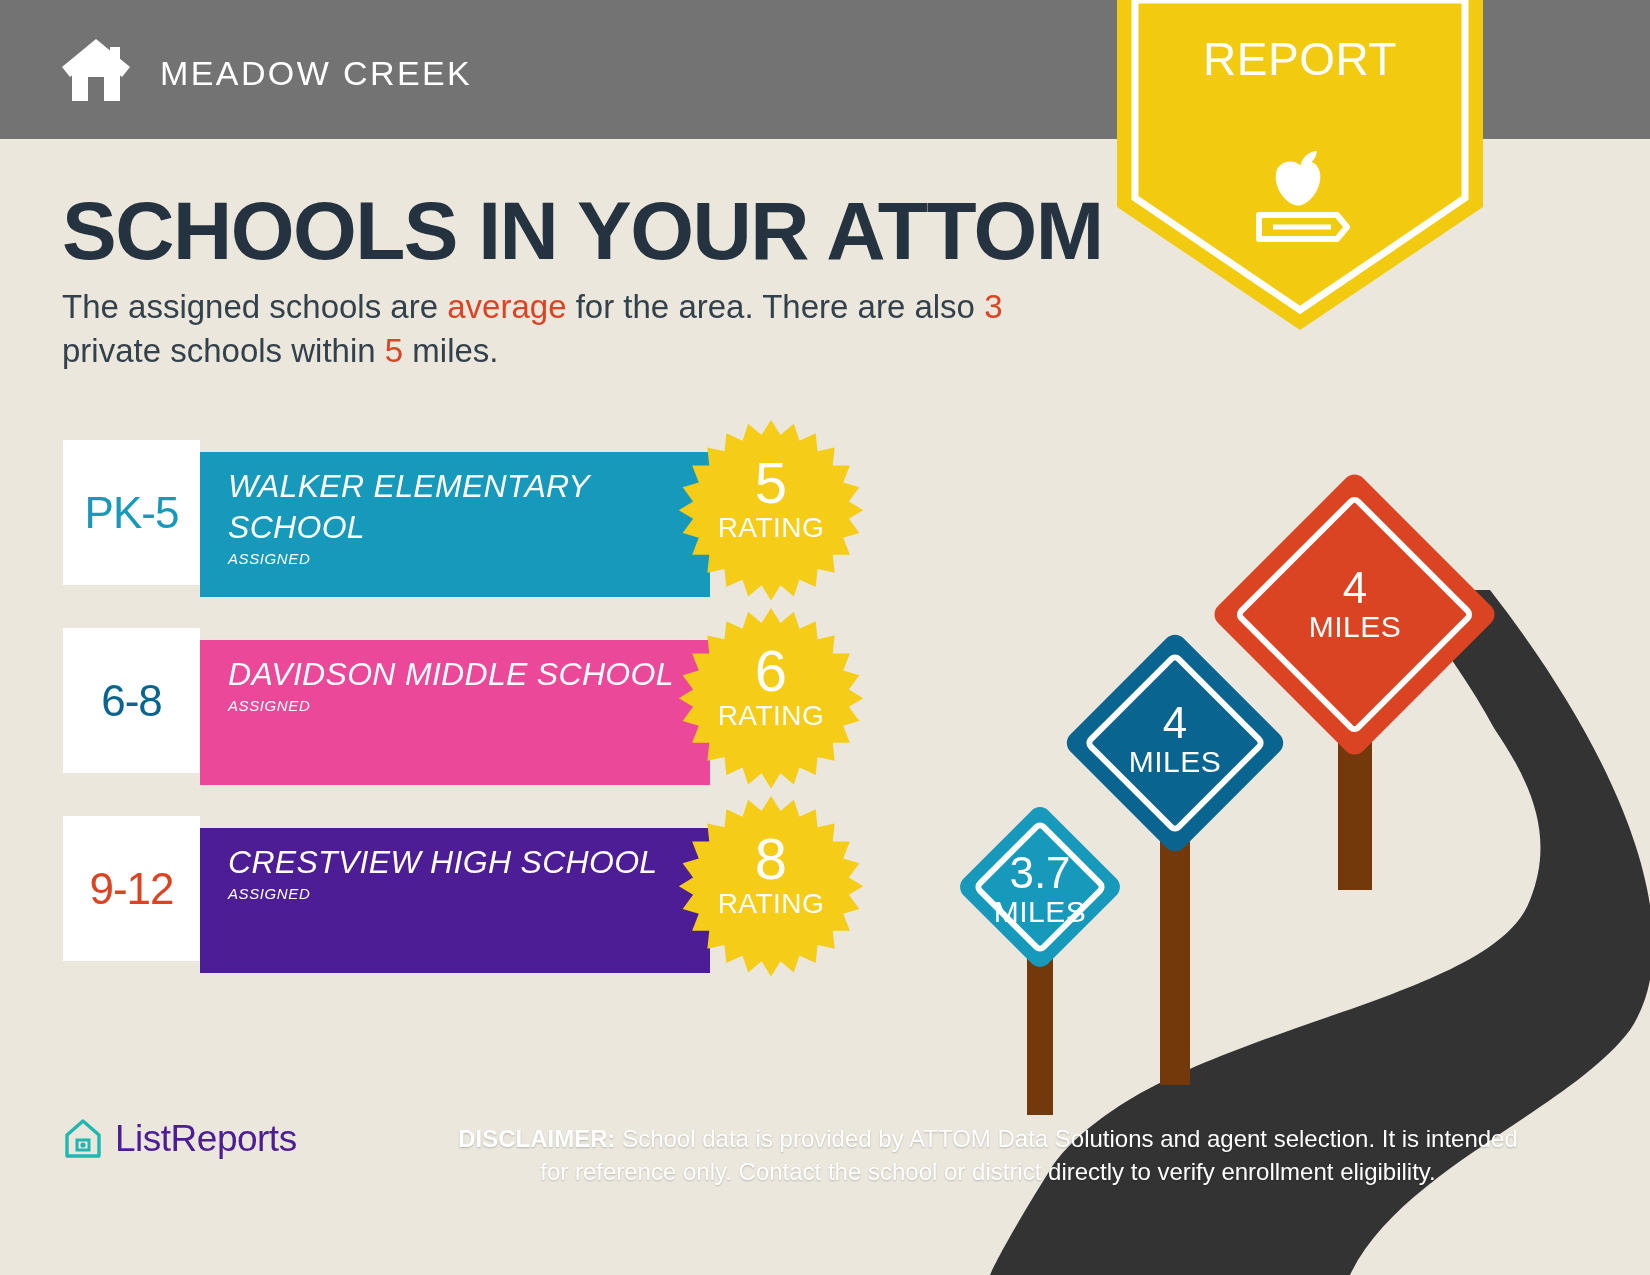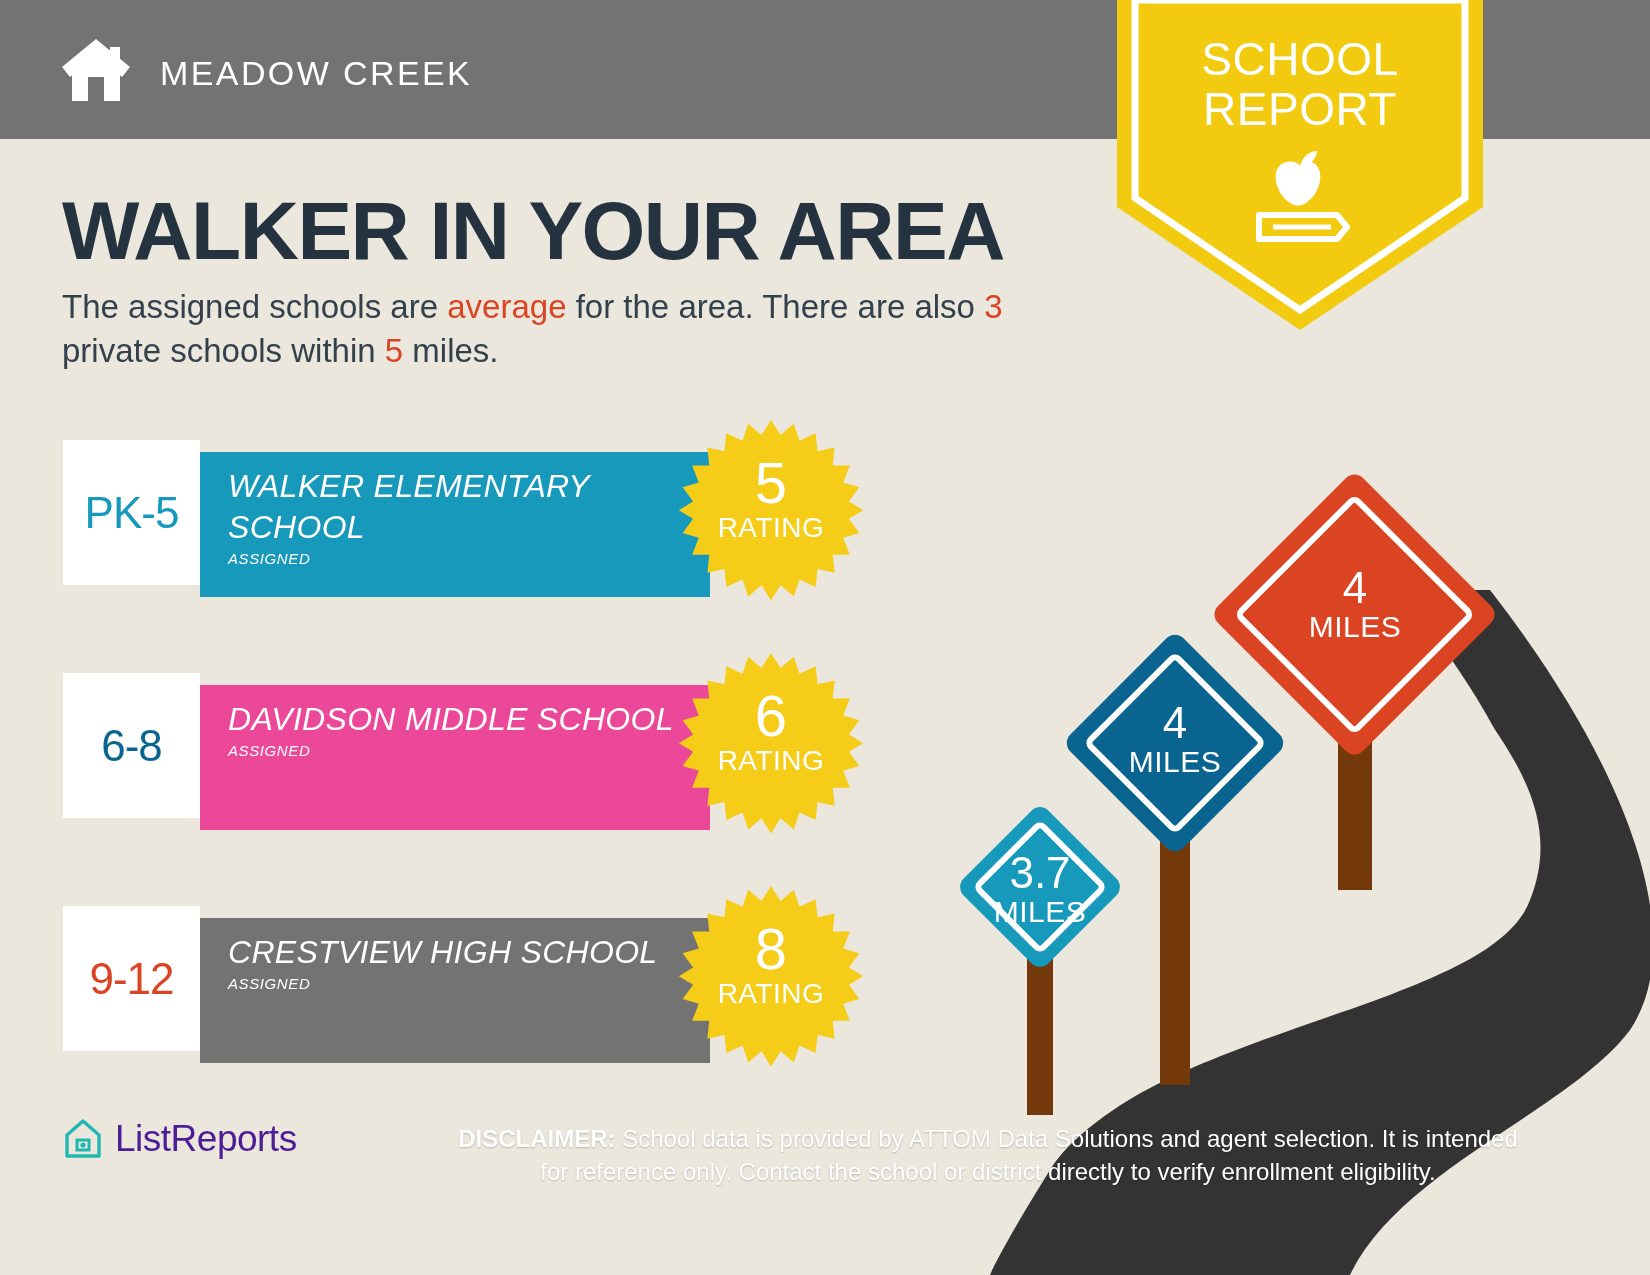--- a/index.html
+++ b/index.html
@@ -43,21 +43,21 @@
   }
   .subtitle{
     position:absolute; left:62px; top:285px; width:1030px;
     font-size:33px; line-height:44px; color:#33414C;
   }
   .hl{ color:#DA4423; font-weight:normal; }
 
   
   .rows{ position:absolute; left:63px; top:440px; }
   .school-row{
-    position:relative; width:790px; height:188px; margin-bottom:45px;
+    position:relative; width:790px; height:188px; 
   }
   .grade-box{
     position:absolute; left:0; top:0; width:137px; height:145px;
     background:#fff; display:flex; align-items:center; justify-content:center;
   }
   .grade-label{ font-size:44px; letter-spacing:-1px; }
   .info-bar{
     position:absolute; left:137px; top:12px; width:510px; height:145px;
     padding:14px 0 4px 28px; color:#fff;font-style:italic;
   }
@@ -121,34 +121,33 @@
   </span>
   <div class="brand-name">MEADOW CREEK</div>
 </div>
 
 <div class="badge">
   <svg width="366" height="338" viewBox="0 0 366 338">
     <path d="M0 0 H366 V215 L183 338 L0 215 Z" fill="#F2CB10"></path>
     <path d="M18 8 H348 V206 L183 318 L18 206 Z" fill="none" stroke="#ffffff" stroke-width="7"></path>
   </svg>
   <div class="badge-text">
-    <div>SCHOOL</div>
     <div>REPORT</div>
   </div>
   <span class="badge-icon">
     <svg viewBox="0 0 110 110" width="110" height="110">
       <path d="M55 18 c-9 -7 -22 -3 -24 8 c-2 12 6 26 16 31 c4 2 8 2 12 0 c10 -5 18 -19 16 -31 c-2 -11 -12 -15 -20 -8 Z" fill="#fff"></path>
       <path d="M56 16 c3 -8 10 -12 16 -12 c-1 8 -6 13 -13 15 Z" fill="#fff"></path>
       <path d="M14 68 H92 l10 12 l-10 12 H14 Z" fill="none" stroke="#fff" stroke-width="6" stroke-linejoin="round"></path>
       <line x1="28" y1="80" x2="86" y2="80" stroke="#fff" stroke-width="5"></line>
     </svg>
   </span>
 </div>
 
-<h1 class="page-title">WALKER IN YOUR AREA</h1>
+<h1 class="page-title">SCHOOLS IN YOUR ATTOM</h1>
 
 <p class="subtitle"><span>The assigned schools are </span><span class="hl">average</span><span> for the area. There are also </span><span class="hl">3</span><span> private schools within </span><span class="hl">5</span><span> miles.</span></p>
 
 <div class="rows">
 
   <div class="school-row">
     <div class="grade-box">
       <span class="grade-label" style="color:#1799BC">PK-5</span>
     </div>
     <div class="info-bar" style="background:#1799BC">
@@ -178,21 +177,21 @@
       </svg>
       <div class="burst-val">6</div>
       <div class="burst-cap">RATING</div>
     </div>
   </div>
 
   <div class="school-row">
     <div class="grade-box">
       <span class="grade-label" style="color:#DA4423">9-12</span>
     </div>
-    <div class="info-bar" style="background:#737373">
+    <div class="info-bar" style="background:#4c1d95">
       <div class="school-name">CRESTVIEW HIGH SCHOOL</div>
       <div class="assigned">ASSIGNED</div>
     </div>
     <div class="starburst">
       <svg width="190" height="190" viewBox="0 0 200 200">
         <polygon fill="#F5CC18" points="100,2 110,18 124,6 130,24 147,16 149,35 167,31 165,50 183,50 176,68 193,73 182,88 197,97 182,106 193,121 176,126 183,144 165,144 167,163 149,159 147,178 130,170 124,188 110,176 100,192 90,176 76,188 70,170 53,178 51,159 33,163 35,144 17,144 24,126 7,121 18,106 3,97 18,88 7,73 24,68 17,50 35,50 33,31 51,35 53,16 70,24 76,6 90,18"></polygon>
       </svg>
       <div class="burst-val">8</div>
       <div class="burst-cap">RATING</div>
     </div>

